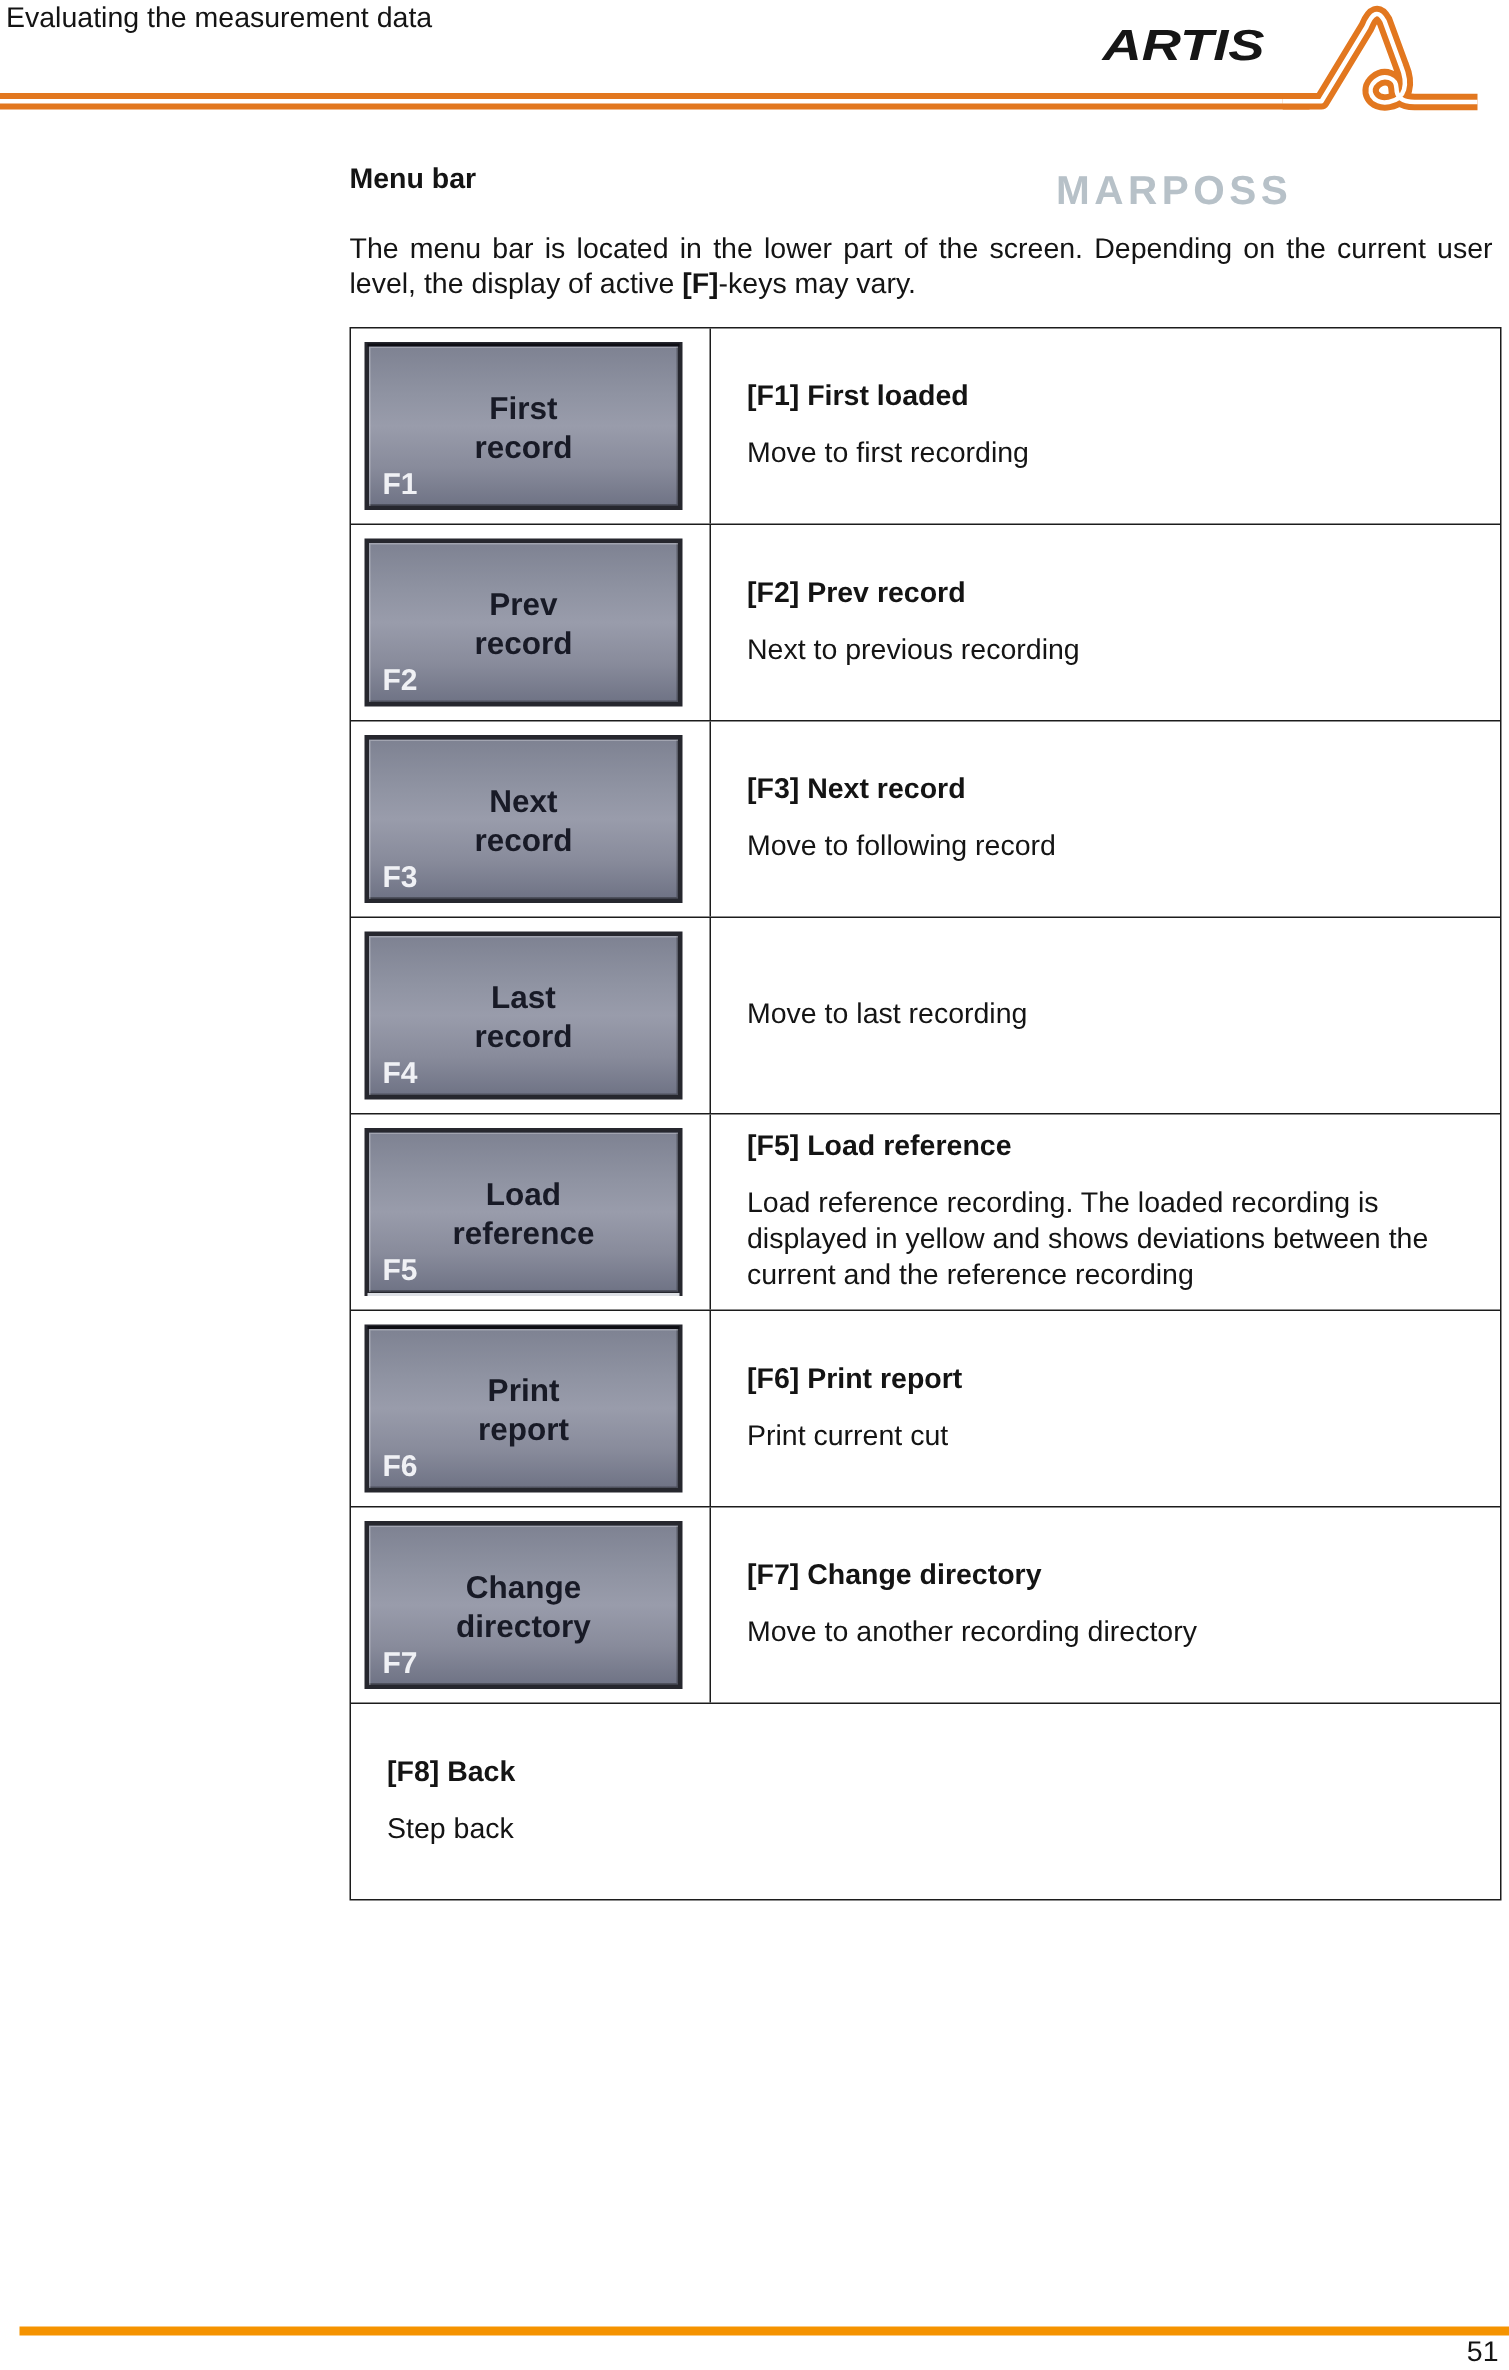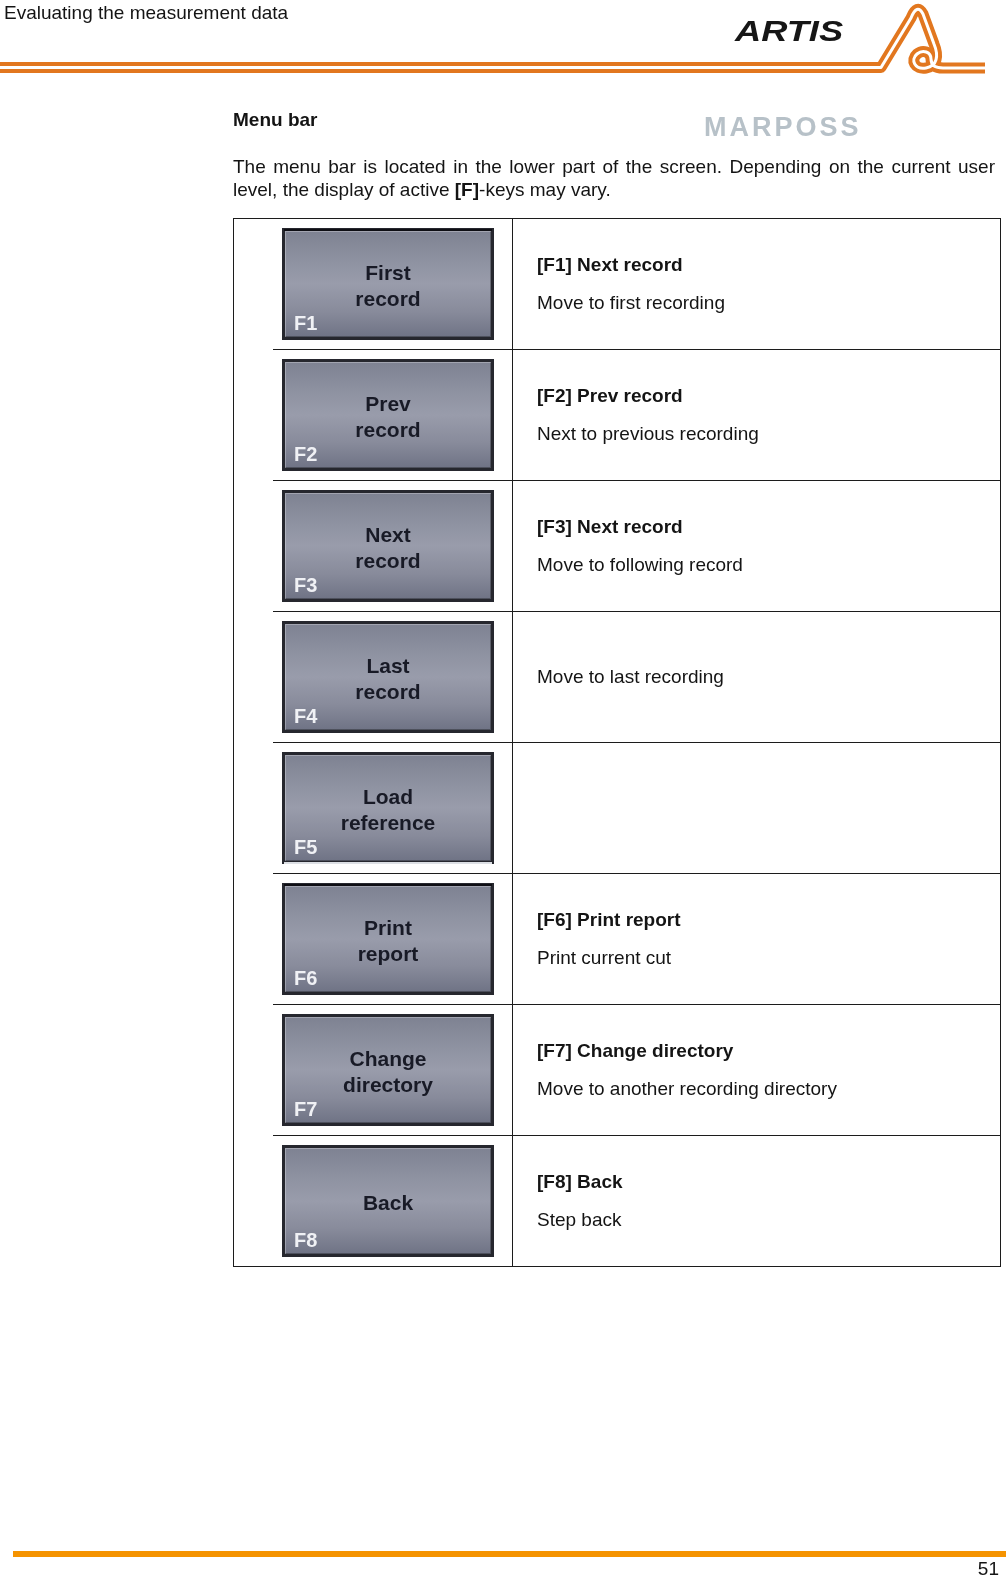--- a/index.html
+++ b/index.html
@@ -27,21 +27,21 @@
   }
 
   
   .section-heading { position:absolute; left:233px; top:109px; margin:0; font-size:19px; font-weight:bold; color:#141414; }
   .intro {
     position:absolute; left:233px; top:155px; width:762px; margin:0;
     font-size:19px; line-height:23px; text-align:justify; color:#141414;
   }
 
   
-  .ftable { position:absolute; left:233px; top:218px; width:768px; border:1px solid #1c1c1c; box-sizing:border-box;padding-left:39px; }
+  .ftable { position:absolute; left:233px; top:218px; width:768px; border:1px solid #1c1c1c; box-sizing:border-box; }
   .trow { display:flex; height:130px; }
   .trow + .trow { border-top:1px solid #1c1c1c; }
   .cell-btn { width:240px; border-right:1px solid #1c1c1c; box-sizing:border-box; position:relative; }
   .cell-desc { flex:1; padding:0 20px 0 24px; display:flex; flex-direction:column; justify-content:center; box-sizing:border-box; }
   .dtitle { font-size:19px; font-weight:bold; color:#141414; margin-bottom:15px; }
   .dtext  { font-size:19px; line-height:24px; color:#141414; }
 
   
   .fimg {
     position:absolute; left:9px; top:9px; width:212px; height:112px;
@@ -108,21 +108,21 @@
       <div class="cell-btn">
         <div class="fimg">
           <div class="fbtn">
             <div class="fbtn-label">First
 record</div>
             <div class="fbtn-key">F1</div>
           </div>
         </div>
       </div>
       <div class="cell-desc">
-        <div class="dtitle">[F1] Next record</div>
+        <div class="dtitle">[F1] First loaded</div>
         <div class="dtext">Move to first recording</div>
       </div>
     </div>
 
     <div class="trow">
       <div class="cell-btn">
         <div class="fimg">
           <div class="fbtn">
             <div class="fbtn-label">Prev
 record</div>
@@ -170,20 +170,24 @@
     <div class="trow">
       <div class="cell-btn">
         <div class="fimg">
           <div class="fbtn">
             <div class="fbtn-label">Load
 reference</div>
             <div class="fbtn-key">F5</div>
           </div>
         </div>
       </div>
+      <div class="cell-desc">
+        <div class="dtitle">[F5] Load reference</div>
+        <div class="dtext">Load reference recording. The loaded recording is displayed in yellow and shows deviations between the current and the reference recording</div>
+      </div>
     </div>
 
     <div class="trow">
       <div class="cell-btn">
         <div class="fimg">
           <div class="fbtn">
             <div class="fbtn-label">Print
 report</div>
             <div class="fbtn-key">F6</div>
           </div>
@@ -205,28 +209,20 @@
           </div>
         </div>
       </div>
       <div class="cell-desc">
         <div class="dtitle">[F7] Change directory</div>
         <div class="dtext">Move to another recording directory</div>
       </div>
     </div>
 
     <div class="trow">
-      <div class="cell-btn">
-        <div class="fimg">
-          <div class="fbtn">
-            <div class="fbtn-label">Back</div>
-            <div class="fbtn-key">F8</div>
-          </div>
-        </div>
-      </div>
       <div class="cell-desc">
         <div class="dtitle">[F8] Back</div>
         <div class="dtext">Step back</div>
       </div>
     </div>
 
   </div>
 
   <div class="footer-rule"></div>
   <div class="page-number">51</div>

